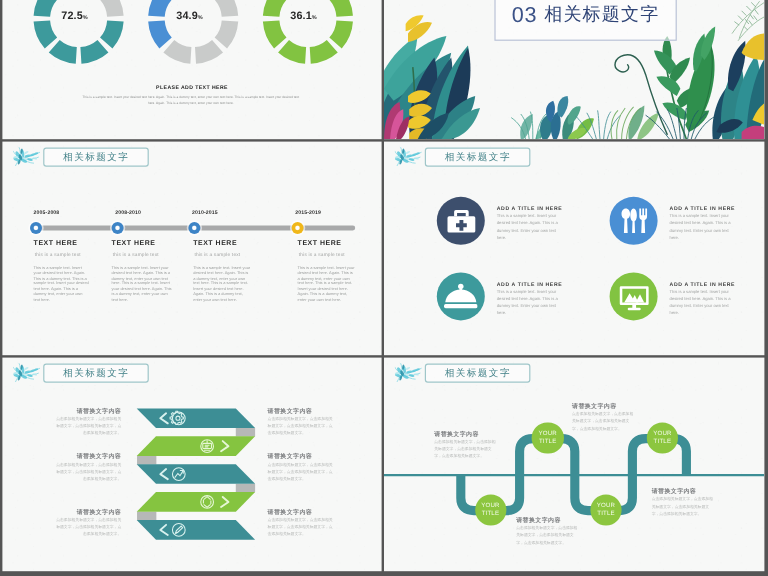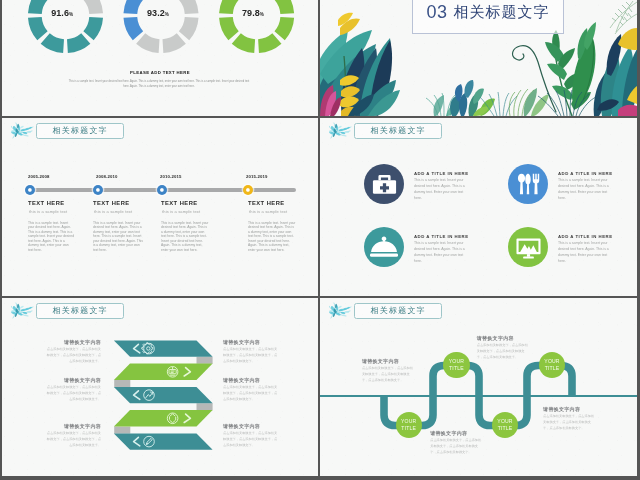--- a/index.html
+++ b/index.html
@@ -102,23 +102,23 @@
           <path d="M229.73467386383066 9.295823781894725 A37.6 37.6 0 0 1 252.23907646569782 -0.02580498890301186 L253.10558563520235 13.746963863407139 A23.799999999999997 23.799999999999997 0 0 0 238.86077760529707 19.64735654279507 Z" fill="#82c341"></path>
           <path d="M217.07419501109698 35.13907646569781 A37.6 37.6 0 0 1 226.3958237818947 12.634673863830692 L236.74735654279505 21.760777605297086 A23.799999999999997 23.799999999999997 0 0 0 230.84696386340713 36.00558563520234 Z" fill="#82c341"></path>
           <path d="M226.3958237818947 62.3653261361693 A37.6 37.6 0 0 1 217.07419501109698 39.86092353430218 L230.84696386340713 38.994414364797656 A23.799999999999997 23.799999999999997 0 0 0 236.74735654279505 53.23922239470291 Z" fill="#82c341"></path>
           <path d="M252.2390764656978 75.02580498890302 A37.6 37.6 0 0 1 229.73467386383066 65.70417621810527 L238.86077760529707 55.352643457204934 A23.799999999999997 23.799999999999997 0 0 0 253.10558563520232 61.25303613659286 Z" fill="#82c341"></path>
           <path d="M279.46532613616927 65.7041762181053 A37.6 37.6 0 0 1 256.9609235343022 75.02580498890302 L256.0944143647977 61.25303613659286 A23.799999999999997 23.799999999999997 0 0 0 270.3392223947029 55.35264345720495 Z" fill="#82c341"></path>
           <path d="M292.125804988903 39.86092353430218 A37.6 37.6 0 0 1 282.8041762181053 62.3653261361693 L272.45264345720494 53.23922239470291 A23.799999999999997 23.799999999999997 0 0 0 278.35303613659283 38.994414364797656 Z" fill="#82c341"></path>
           <path d="M282.8041762181053 12.634673863830713 A37.6 37.6 0 0 1 292.125804988903 35.139076465697805 L278.35303613659283 36.00558563520234 A23.799999999999997 23.799999999999997 0 0 0 272.45264345720494 21.7607776052971 Z" fill="#82c341"></path>
           <path d="M256.9609235343022 -0.02580498890301186 A37.6 37.6 0 0 1 279.4653261361693 9.295823781894715 L270.3392223947029 19.647356542795062 A23.799999999999997 23.799999999999997 0 0 0 256.0944143647977 13.746963863407139 Z" fill="#82c341"></path>
         </g>
   </svg>
-  <div class="donut-val" style="left:60.2px;top:13.3px;"><span>91.6</span><span class="pc">%</span></div>
-  <div class="donut-val" style="left:156px;top:13.3px;"><span>93.2</span><span class="pc">%</span></div>
-  <div class="donut-val" style="left:251px;top:13.3px;"><span>79.8</span><span class="pc">%</span></div>
+  <div class="donut-val" style="left:60.2px;top:13.3px;"><span>72.5</span><span class="pc">%</span></div>
+  <div class="donut-val" style="left:156px;top:13.3px;"><span>34.9</span><span class="pc">%</span></div>
+  <div class="donut-val" style="left:251px;top:13.3px;"><span>36.1</span><span class="pc">%</span></div>
   <div class="s1-head" style="top:69.5px;">PLEASE ADD TEXT HERE</div>
   <div class="s1-body" style="left:66px;width:182px;top:80px;">This is a sample text. Insert your desired text here. Again. This is a dummy text, enter your own text here. This is a sample text. Insert your desired text here. Again. This is a dummy text, enter your own text here.</div>
 </div>
 
 <div class="slide s2">
   <svg class="abs" style="left:0;top:0;" width="317" height="116" viewBox="0 0 317 116">
     <defs>
       <linearGradient id="lfA" x1="0" y1="0" x2="1" y2="1">
         <stop offset="0" stop-color="#3d9c9b"></stop>
             <stop offset="1" stop-color="#1d5f6b"></stop>

